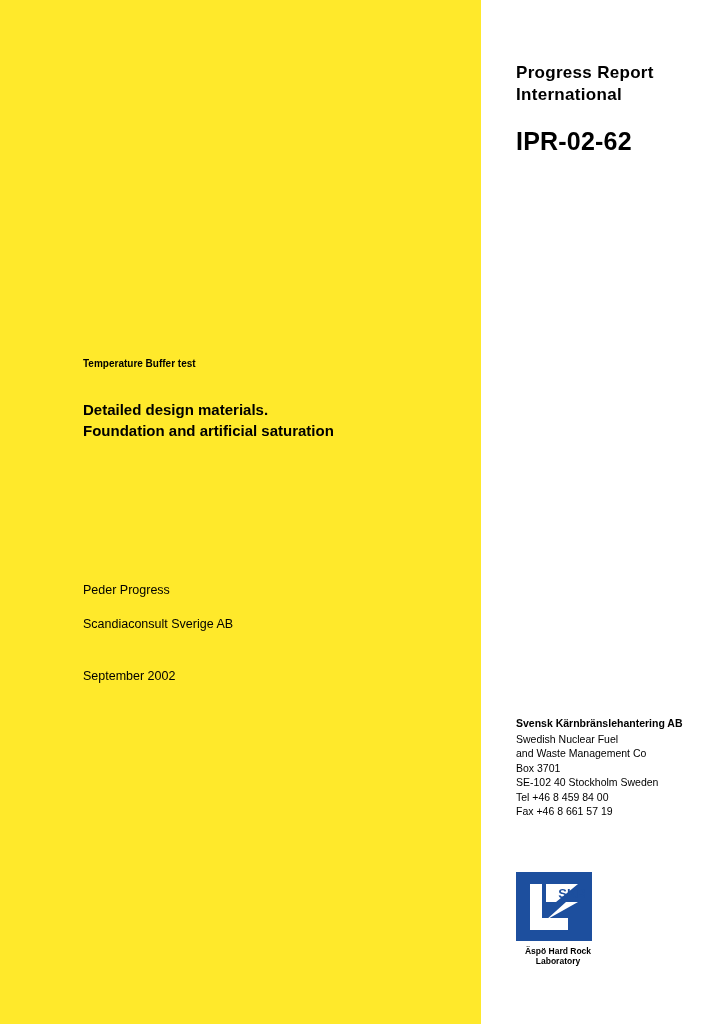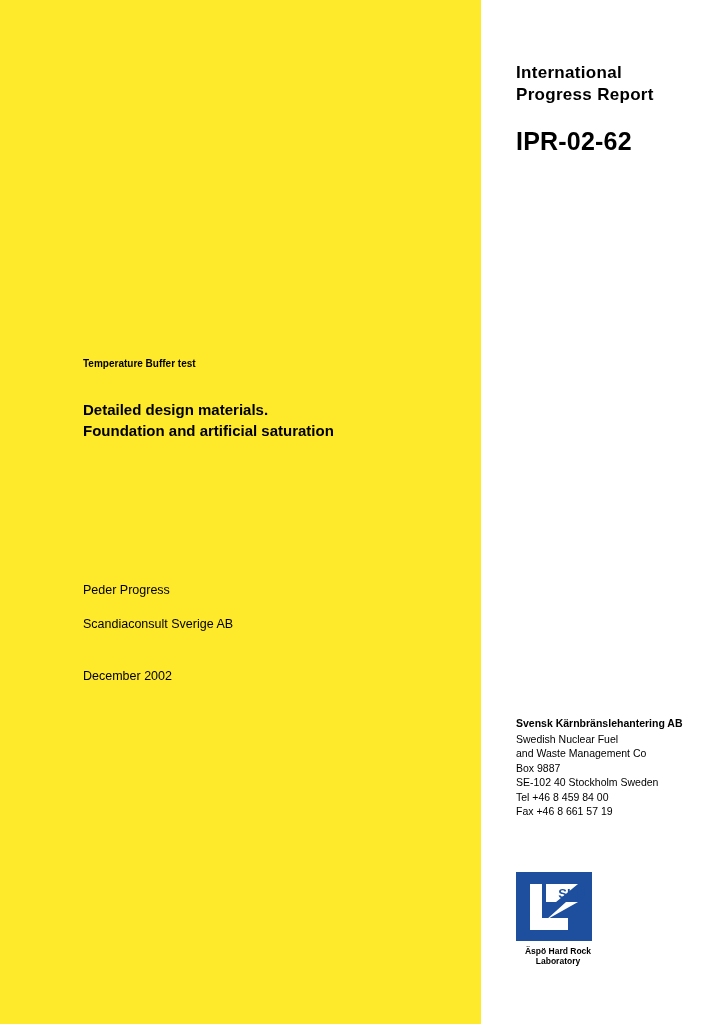--- a/index.html
+++ b/index.html
@@ -144,46 +144,46 @@
   }
 </style>
 </head>
 <body>
 
 <div class="page">
 
   <div class="yellow-panel"></div>
 
   <div class="report-header">
+    <div class="line">Progress Report</div>
     <div class="line">International</div>
-    <div class="line">Progress Report</div>
   </div>
 
   <div class="report-number">IPR-02-62</div>
 
   <div class="title-block">
     <h2 class="doc-subtitle">Temperature Buffer test</h2>
     <p class="doc-desc">
       <span>Detailed design materials.</span><br>
       <span>Foundation and artificial saturation</span>
     </p>
   </div>
 
   <div class="author-block">
     <p class="author-name">Peder Progress</p>
     <p class="author-org">Scandiaconsult Sverige AB</p>
   </div>
 
-  <div class="doc-date">December 2002</div>
+  <div class="doc-date">September 2002</div>
 
   <div class="publisher">
     <div class="org">Svensk Kärnbränslehantering AB</div>
     <div class="row">Swedish Nuclear Fuel</div>
     <div class="row">and Waste Management Co</div>
-    <div class="row">Box 9887</div>
+    <div class="row">Box 3701</div>
     <div class="row">SE-102 40 Stockholm  Sweden</div>
     <div class="row">Tel   +46 8 459 84 00</div>
     <div class="row">Fax  +46 8 661 57 19</div>
   </div>
 
   <div class="logo-wrap">
     <div class="logo-box">
       <svg class="logo-svg" width="76" height="69" viewBox="0 0 76 69" xmlns="http://www.w3.org/2000/svg">
         <rect x="0" y="0" width="76" height="69" fill="#1d4f9e"></rect>
 

